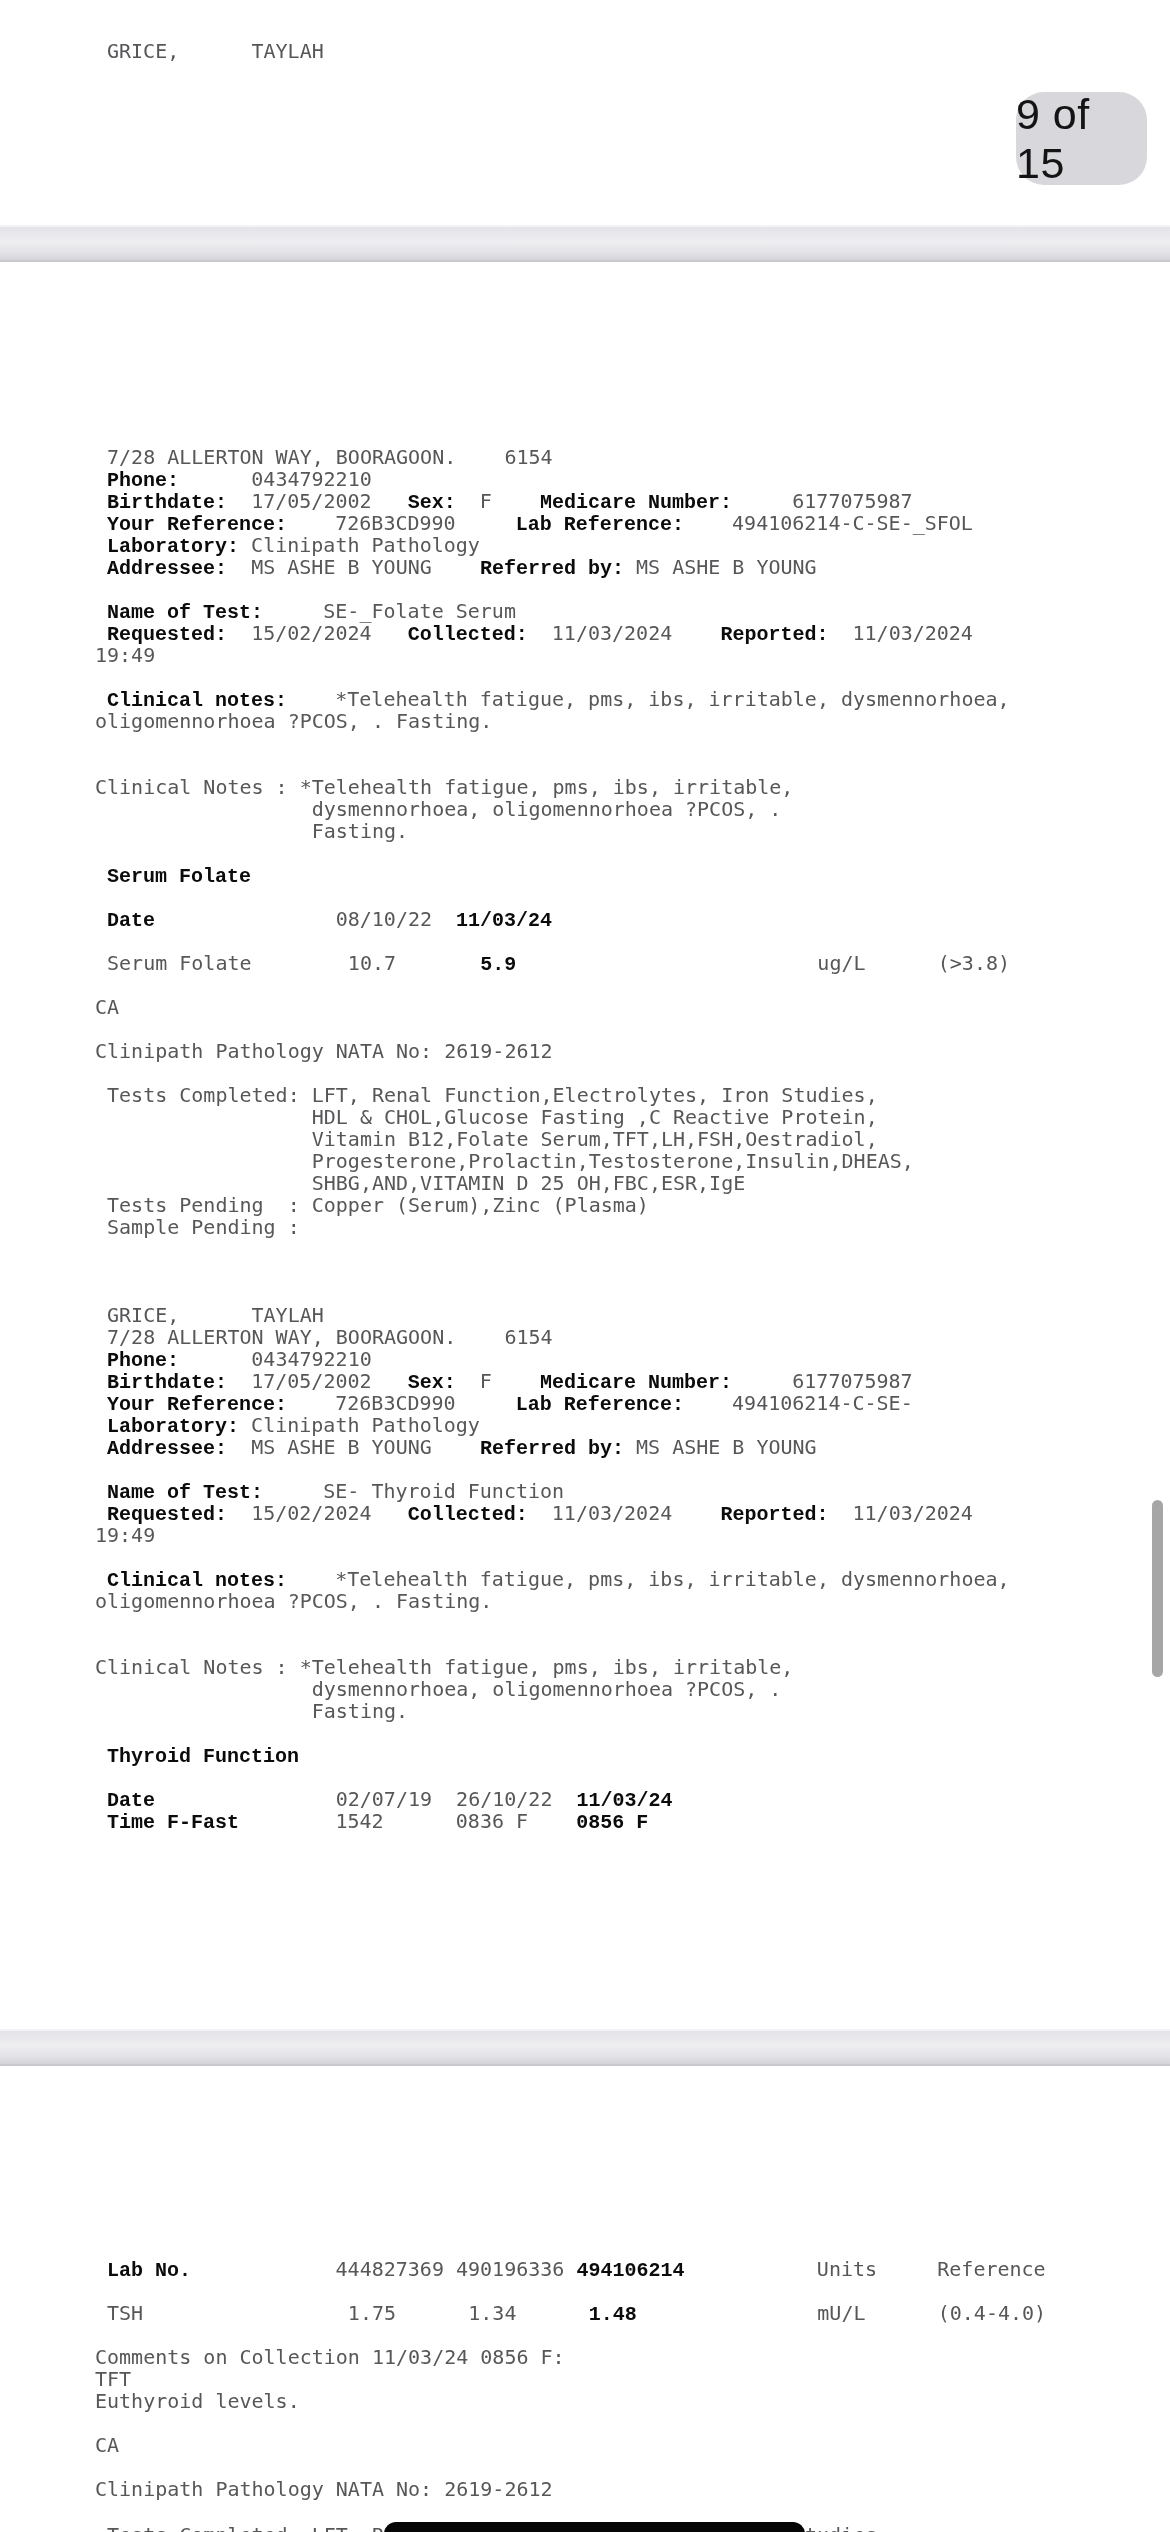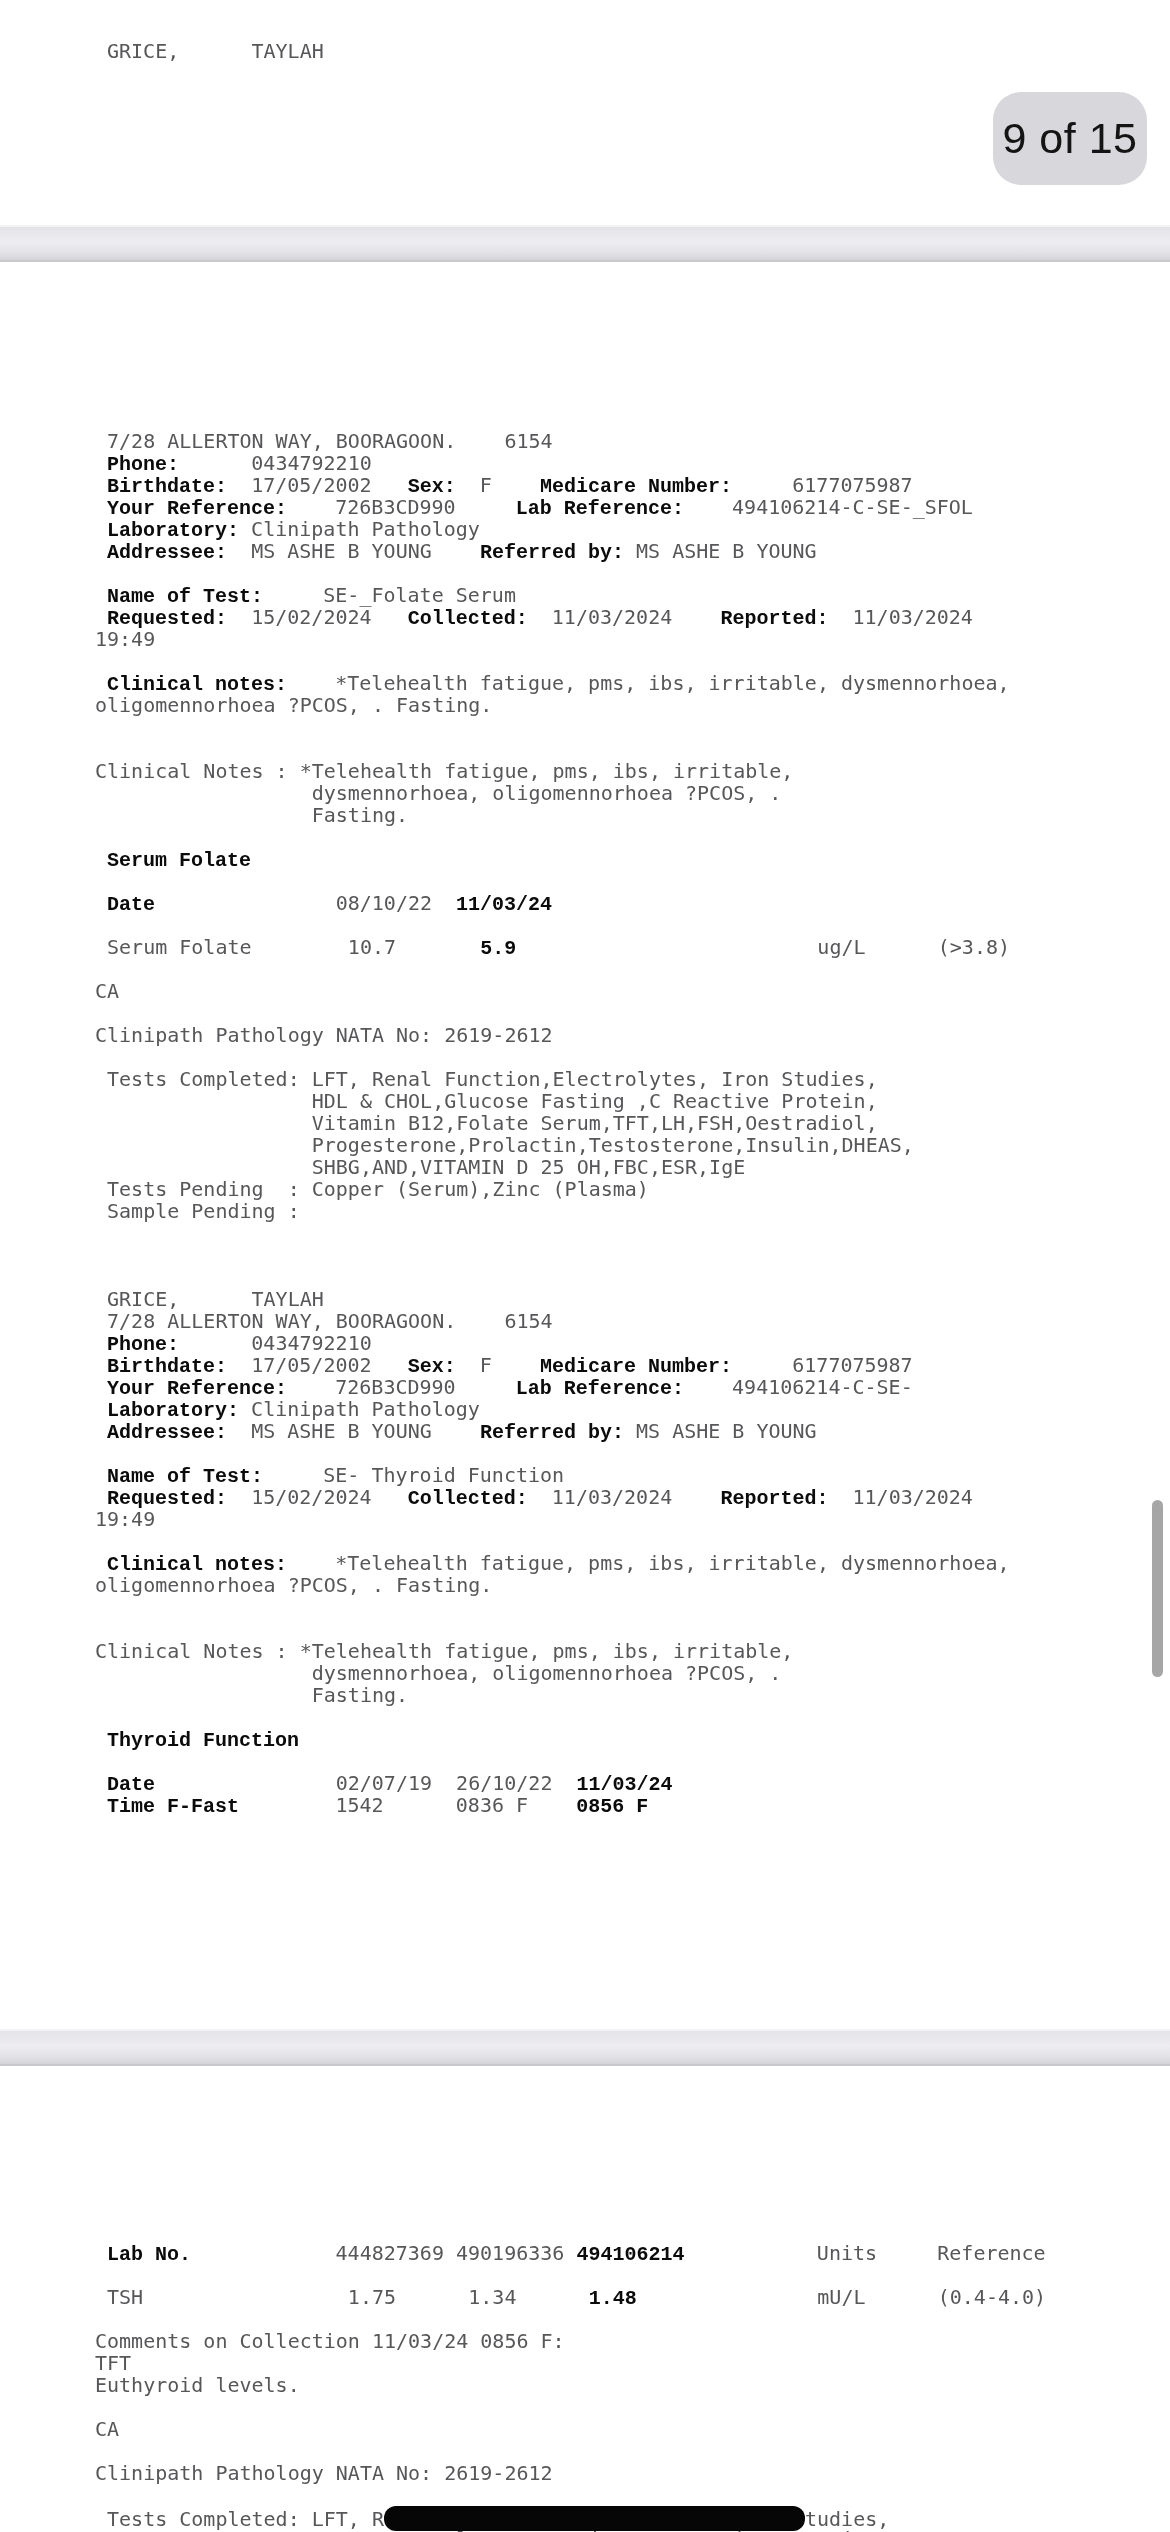--- a/index.html
+++ b/index.html
@@ -6,36 +6,37 @@
   body{
     width:1170px;height:2532px;position:relative;overflow:hidden;
     background:#ffffff;
     font-family:"DejaVu Sans Mono", monospace;
   }
   
   .doc-page{
     position:absolute;left:95px;right:0;
     font-size:20px;line-height:22px;
     color:var(--text, #57575a);
+    margin-top:16px;
   }
   .ln{white-space:pre;height:22px;}
   .ln .b{font-weight:bold;color:var(--bold-text,#0b0b0b);font-family:Liberation Mono, monospace;}
   .redact{
     display:inline-block;height:25px;border-radius:12px;
     background:var(--redaction,#060606);
     vertical-align:-5px;
   }
   
   .patient-header{
     position:absolute;left:107px;top:40px;
     font-size:20px;line-height:22px;white-space:pre;
     color:var(--text,#57575a);
   }
   .page-badge{
-    position:absolute;top:92px;right:23px;width:154px;height:93px;
+    position:absolute;top:92px;right:23px;width:131px;height:93px;
     background:var(--badge-bg,#d8d8dc);border-radius:28px;
     display:flex;align-items:center;justify-content:center;
     font-family:"Liberation Sans", sans-serif;
     font-size:43px;color:var(--badge-text,#141414);
     letter-spacing:0.5px;
     margin-left:38px;
   }
   
   .separator{
     position:absolute;left:0;width:100%;height:33px;

